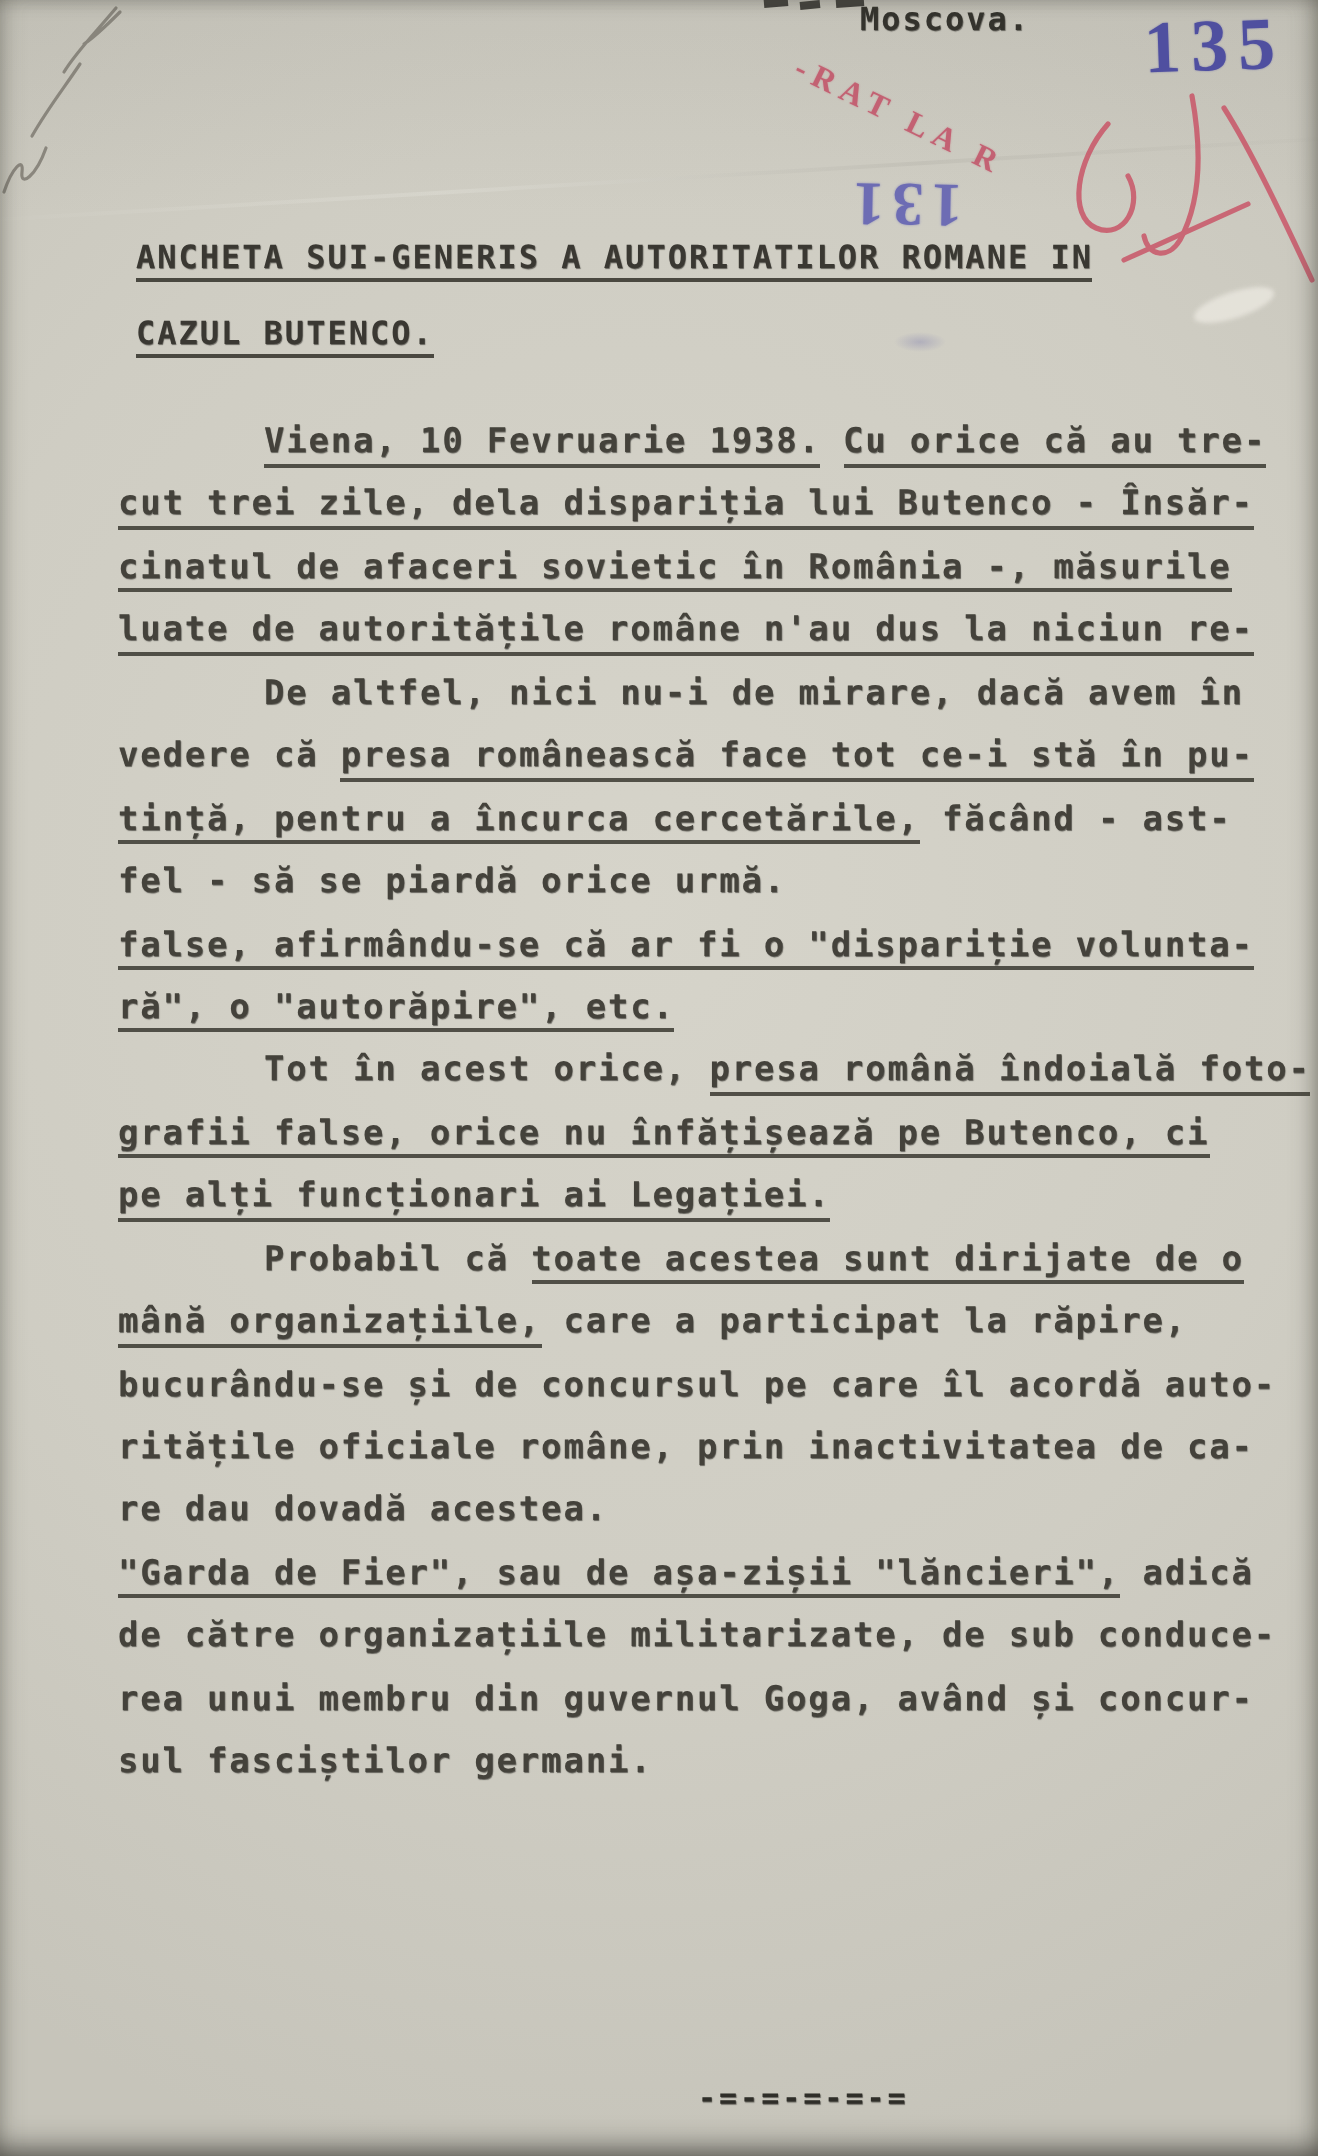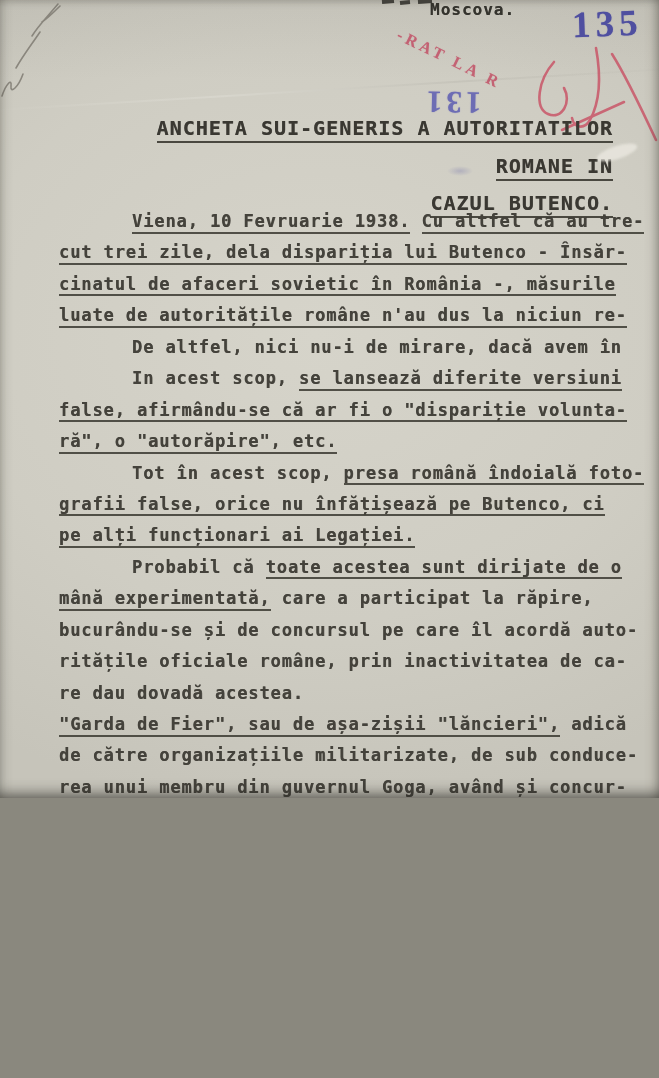--- a/index.html
+++ b/index.html
@@ -1,18 +1,18 @@
 <!DOCTYPE html>
 <html><head>
 <meta charset="utf-8">
 <style>
   html,body{margin:0;padding:0;}
   body{width:659px;height:1078px;overflow:hidden;background:#8a887e;}
   #paper{
-    position:relative;width:659px;height:798px;overflow:hidden;
+    position:relative;width:659px;height:1078px;overflow:hidden;
     background:
       linear-gradient(to bottom, rgba(125,123,116,0.10) 0%, rgba(0,0,0,0) 10%),
       radial-gradient(90% 60% at 48% 42%, #d6d4ca 0%, #cfcdc3 60%, #c6c4ba 100%);
     font-family:"DejaVu Sans Mono","Liberation Mono",monospace;
     color:#3f3d37;
   }
   .vignette{position:absolute;inset:0;pointer-events:none;z-index:9;
     box-shadow:
       inset 0 -12px 14px -8px rgba(45,43,38,0.65),
       inset -9px 0 12px -7px rgba(70,68,60,0.45),
@@ -37,22 +37,22 @@
   .stamp131{position:absolute;left:396px;top:84px;width:112px;text-align:center;
     font-family:"Liberation Serif",serif;font-weight:bold;font-size:31px;letter-spacing:4px;
     color:#5252b0;transform:rotate(181deg);opacity:.78;text-shadow:0 0 1.2px rgba(82,82,176,0.7);}
 
   .redstamp{position:absolute;left:402px;top:26px;transform:rotate(26deg);transform-origin:left top;
     font-family:"Liberation Serif",serif;font-weight:bold;font-size:16px;letter-spacing:4px;
     color:#c25066;opacity:.85;text-shadow:0 0 1px rgba(194,80,102,0.55);}
 
   .svg-overlay{position:absolute;pointer-events:none;}
 
-  .title{position:absolute;left:68px;top:110px;width:545px;text-align:right;
-    font-weight:bold;font-size:20px;letter-spacing:1px;line-height:37.5px;color:#3a3832;}
+  .title{position:absolute;left:68px;top:110px;width:545px;text-align:left;
+    font-weight:bold;font-size:16px;letter-spacing:1px;line-height:37.5px;color:#3a3832;}
   .title .u{border-bottom:2.2px solid rgba(55,53,46,0.88);padding-bottom:1px;}
 
   .doc-body{position:absolute;left:59px;top:206px;width:580px;
     font-size:17px;letter-spacing:0.9px;line-height:31.45px;font-weight:bold;color:#44423b;}
   .line{white-space:pre;height:31.45px;}
   .line.indent{text-indent:73px;}
   .line .u{border-bottom:2px solid rgba(58,56,48,0.85);padding-bottom:0.5px;margin-top:32px;}
 
   .footer-sep{position:absolute;left:349px;top:1040px;font-size:15px;font-weight:bold;
     letter-spacing:1.5px;color:#2f2e29;}
@@ -92,33 +92,35 @@
   <div class="title typewriter">
     <div><span class="u">ANCHETA SUI-GENERIS A AUTORITATILOR ROMANE IN</span></div>
     <div><span class="u">CAZUL BUTENCO.</span></div>
   </div>
 
   <div class="smudge"></div>
 
   <div class="tear"></div>
 
   <div class="doc-body typewriter">
-      <div class="line indent"><span class="u">Viena, 10 Fevruarie 1938.</span><span> </span><span class="u">Cu altfel că au tre-</span></div>
+      <div class="line indent"><span class="u">Viena, 10 Fevruarie 1938.</span><span> </span><span class="u">Cu orice că au tre-</span></div>
       <div class="line"><span class="u">cut trei zile, dela dispariția lui Butenco - Însăr-</span></div>
       <div class="line"><span class="u">cinatul de afaceri sovietic în România -, măsurile</span></div>
       <div class="line"><span class="u">luate de autoritățile române n'au dus la niciun re-</span></div>
       <div class="line indent"><span>De altfel, nici nu-i de mirare, dacă avem în</span></div>
-      <div class="line indent"><span>In acest scop, </span><span class="u">se lansează diferite versiuni</span></div>
+      <div class="line"><span>vedere că </span><span class="u">presa românească face tot ce-i stă în pu-</span></div>
+      <div class="line"><span class="u">tință, pentru a încurca cercetările,</span><span> făcând - ast-</span></div>
+      <div class="line"><span>fel - să se piardă orice urmă.</span></div>
       <div class="line"><span class="u">false, afirmându-se că ar fi o "dispariție volunta-</span></div>
       <div class="line"><span class="u">ră", o "autorăpire", etc.</span></div>
-      <div class="line indent"><span>Tot în acest scop, </span><span class="u">presa română îndoială foto-</span></div>
+      <div class="line indent"><span>Tot în acest orice, </span><span class="u">presa română îndoială foto-</span></div>
       <div class="line"><span class="u">grafii false, orice nu înfățișează pe Butenco, ci</span></div>
       <div class="line"><span class="u">pe alți funcționari ai Legației.</span></div>
       <div class="line indent"><span>Probabil că </span><span class="u">toate acestea sunt dirijate de o</span></div>
-      <div class="line"><span class="u">mână experimentată,</span><span> care a participat la răpire,</span></div>
+      <div class="line"><span class="u">mână organizațiile,</span><span> care a participat la răpire,</span></div>
       <div class="line"><span>bucurându-se și de concursul pe care îl acordă auto-</span></div>
       <div class="line"><span>ritățile oficiale române, prin inactivitatea de ca-</span></div>
       <div class="line"><span>re dau dovadă acestea.</span></div>
       <div class="line"><span class="u">"Garda de Fier", sau de așa-zișii "lăncieri",</span><span> adică</span></div>
       <div class="line"><span>de către organizațiile militarizate, de sub conduce-</span></div>
       <div class="line"><span>rea unui membru din guvernul Goga, având și concur-</span></div>
       <div class="line"><span>sul fasciștilor germani.</span></div>
     </div>
 
   <div class="footer-sep typewriter">-=-=-=-=-=</div>

